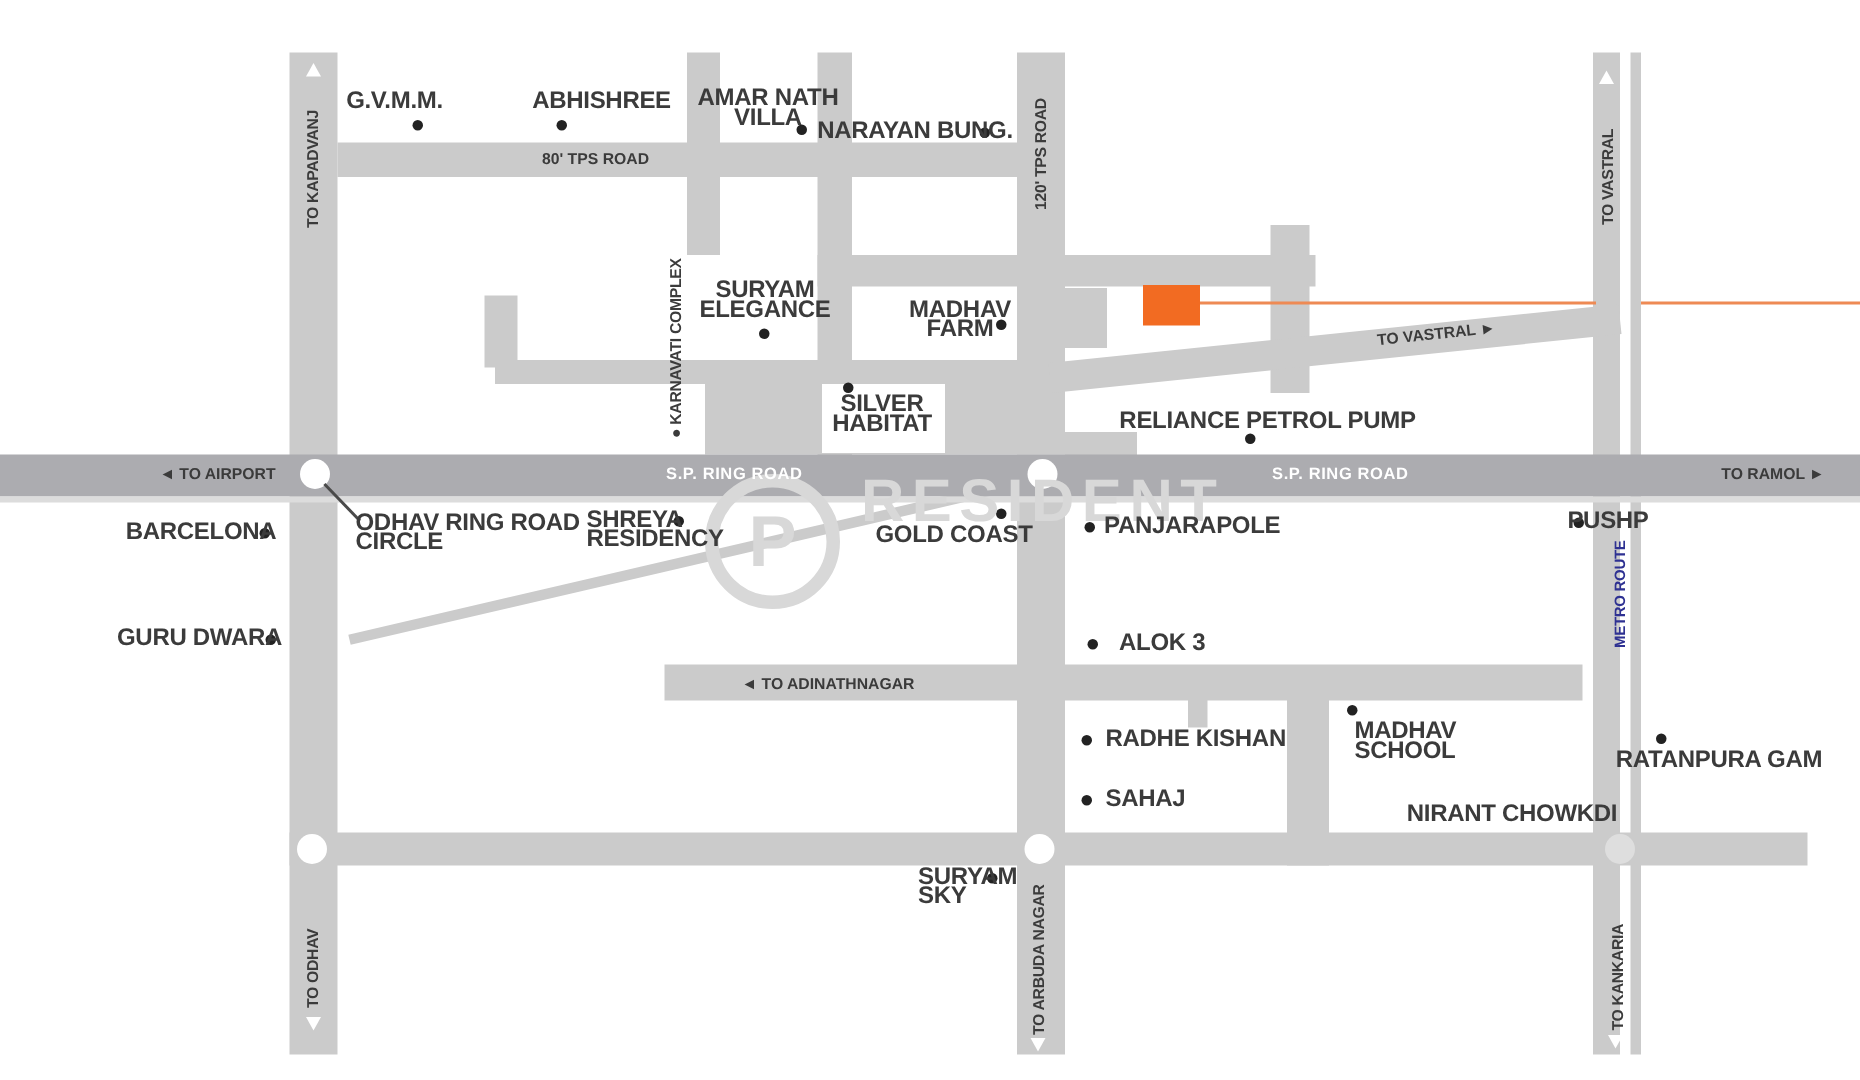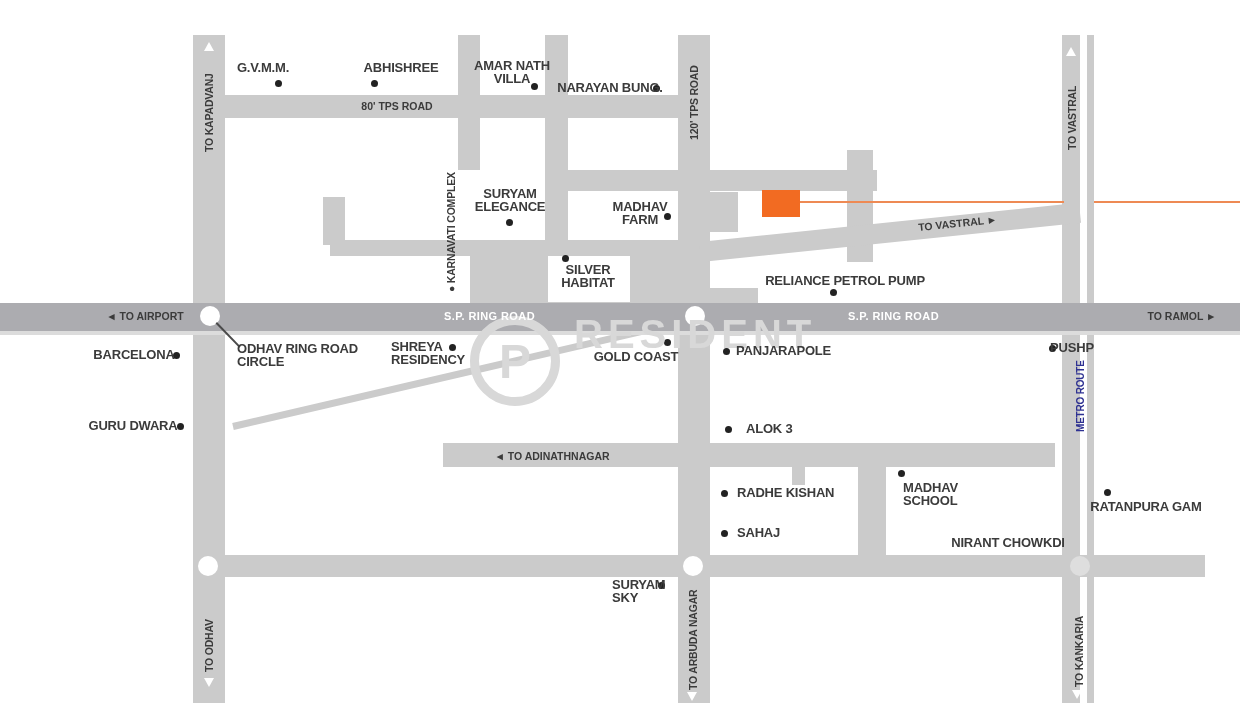--- a/index.html
+++ b/index.html
@@ -6,21 +6,21 @@
   #map{position:relative;width:1240px;height:720px;background:#fff;overflow:hidden;
        font-family:"Liberation Sans",sans-serif;}
   .road{position:absolute;background:var(--road,#cbcbcb);}
   .white-block{position:absolute;background:#fff;}
   .ring{position:absolute;background:var(--ring,#acacb0);}
   .ring-shadow{position:absolute;background:#dcdcdc;}
   .diag{transform-origin:0 50%;}
   .junction{position:absolute;width:20px;height:20px;border-radius:50%;background:#fff;}
   .junction.lt{background:#dedede;}
   .dot{position:absolute;width:7px;height:7px;border-radius:50%;background:#222;}
-  .place{position:absolute;font-size:13px;font-weight:bold;line-height:12.5px;
+  .place{position:absolute;font-size:16px;font-weight:bold;line-height:12.5px;
          color:var(--dark,#3b3b3b);letter-spacing:-0.2px;white-space:nowrap;z-index:6;}
   .place.center{transform:translateX(-50%);text-align:center;}
   .hlabel{position:absolute;font-size:10.5px;font-weight:bold;color:var(--dark,#3b3b3b);
           white-space:nowrap;z-index:6;letter-spacing:0px;margin-left:40px;}
   .hlabel.white{color:#fff;font-size:11px;letter-spacing:.4px;padding-left:25px;}
   .dlabel{position:absolute;font-size:10.5px;font-weight:bold;color:var(--dark,#3b3b3b);
           white-space:nowrap;z-index:6;transform:rotate(-6deg);}
   .vlabel{position:absolute;font-size:10.5px;font-weight:bold;color:var(--dark,#3b3b3b);
           white-space:nowrap;z-index:6;transform:rotate(-90deg);transform-origin:0 0;
           letter-spacing:-0.2px;}

